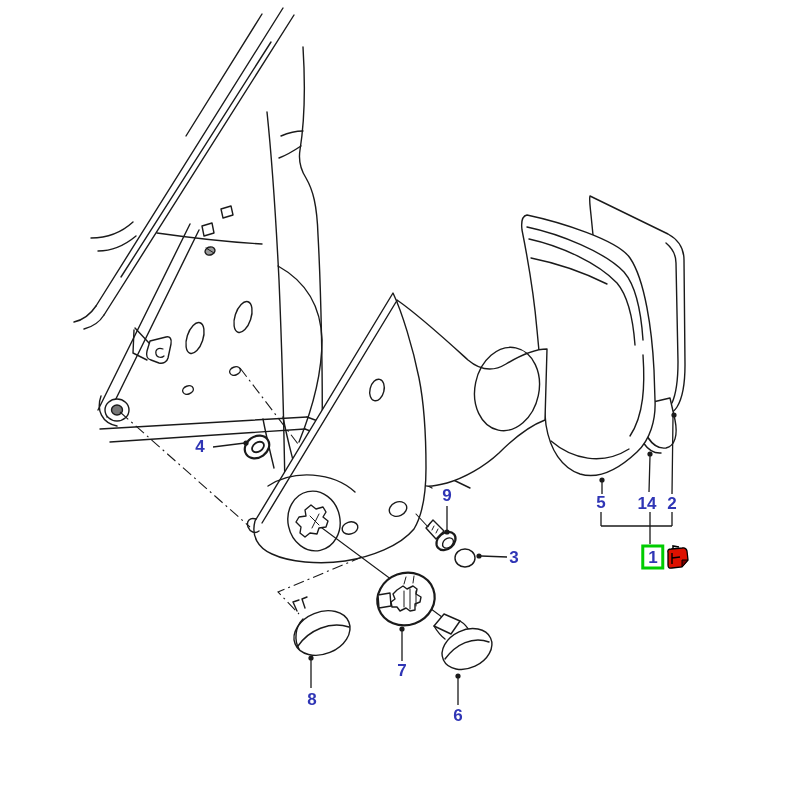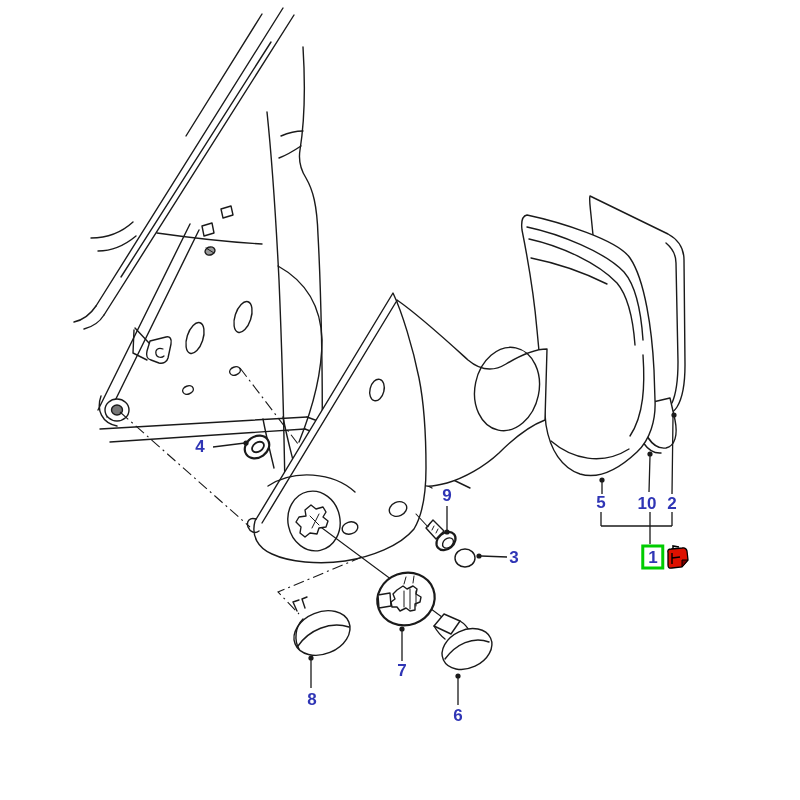--- a/index.html
+++ b/index.html
@@ -185,21 +185,21 @@
 
   <div class="callout boxed" style="left: 653px; top: 557px;">1</div>
   <div class="callout" style="left: 672px; top: 503px;">2</div>
   <div class="callout" style="left: 514px; top: 557px;">3</div>
   <div class="callout" style="left: 200px; top: 446px;">4</div>
   <div class="callout" style="left: 601px; top: 502px;">5</div>
   <div class="callout" style="left: 458px; top: 715px;">6</div>
   <div class="callout" style="left: 402px; top: 670px;">7</div>
   <div class="callout" style="left: 312px; top: 699px;">8</div>
   <div class="callout" style="left: 447px; top: 495px;">9</div>
-  <div class="callout" style="left: 647px; top: 503px;">10</div>
+  <div class="callout" style="left: 647px; top: 503px;">14</div>
 
   <svg class="note-icon" width="26" height="28" viewBox="0 0 26 28" style="left: 678px; top: 559px;">
     <path d="M3,8 Q2,4 6,4 L17,3 Q21,2 22,6 L23,15 L17,22 L7,23 Q3,24 3,20 Z" style="fill:var(--note-red,#dd1100);stroke:#000;stroke-width:1.3"></path>
     <path d="M23,15 L17,15 L17,22 Z" style="fill:var(--note-red-dark,#7d0000);stroke:#000;stroke-width:1"></path>
     <path d="M8,4 L8,1 L14,2" style="fill:none;stroke:#000;stroke-width:1.5"></path>
     <path d="M7,8 L7,19 M7,13 L15,12" style="fill:none;stroke:#000;stroke-width:1.4"></path>
   </svg>
 
 </div>
 

